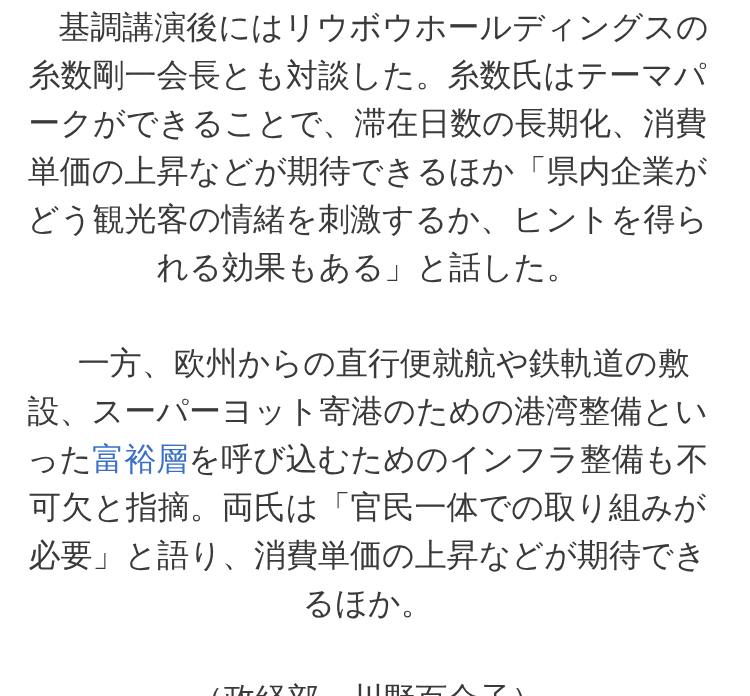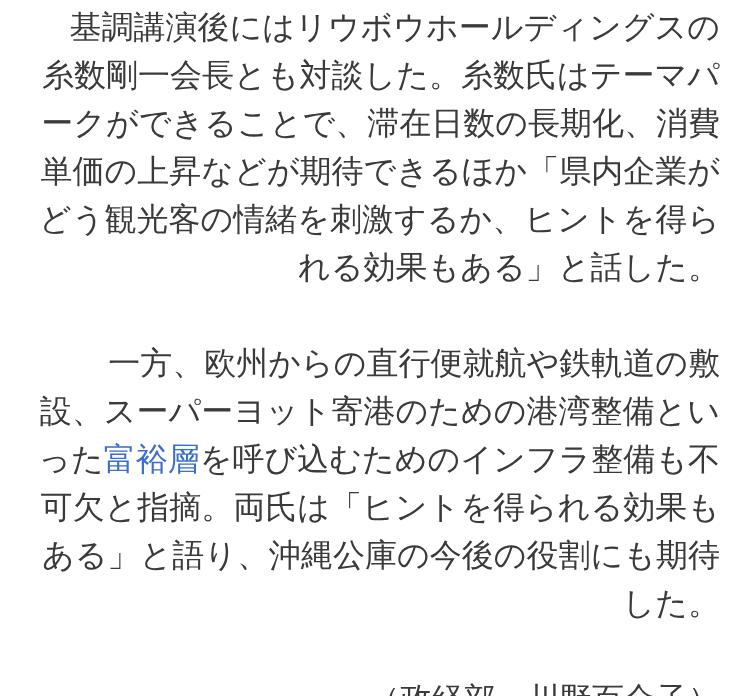--- a/index.html
+++ b/index.html
@@ -17,35 +17,35 @@
     width: 750px;
     padding: 3px 14px 0 15px;
     font-family: "Liberation Sans", "DejaVu Sans", sans-serif;
     font-size: 32px;
     line-height: 48px;
     color: var(--text, #3a3a3a);
   }
   .para {
     margin: 0;
     width: 705px; 
-    text-align: right;
+    text-align: center;
     word-break: normal;
     line-break: normal;
     overflow-wrap: break-word;
   }
   .para + .para {
     margin-top: 48px; 
   }
   a.inline-link {
     color: var(--link, #3b6fc8);
     text-decoration: none;
     cursor: pointer;
     margin-top: 16px;
   }
 </style>
 </head>
 <body>
 
 <main class="article">
   <p class="para">　基調講演後にはリウボウホールディングスの糸数剛一会長とも対談した。糸数氏はテーマパークができることで、滞在日数の長期化、消費単価の上昇などが期待できるほか「県内企業がどう観光客の情緒を刺激するか、ヒントを得られる効果もある」と話した。</p>
-  <p class="para"><span>　一方、欧州からの直行便就航や鉄軌道の敷設、スーパーヨット寄港のための港湾整備といった</span><a class="inline-link">富裕層</a><span>を呼び込むためのインフラ整備も不可欠と指摘。両氏は「ヒントを得られる効果もある」と語り、沖縄公庫の今後の役割にも期待した。</span></p>
+  <p class="para"><span>　一方、欧州からの直行便就航や鉄軌道の敷設、スーパーヨット寄港のための港湾整備といった</span><a class="inline-link">富裕層</a><span>を呼び込むためのインフラ整備も不可欠と指摘。両氏は「官民一体での取り組みが必要」と語り、消費単価の上昇などが期待できるほか。</span></p>
   <p class="para">（政経部・川野百合子）</p>
 </main>
 
 </body></html>

